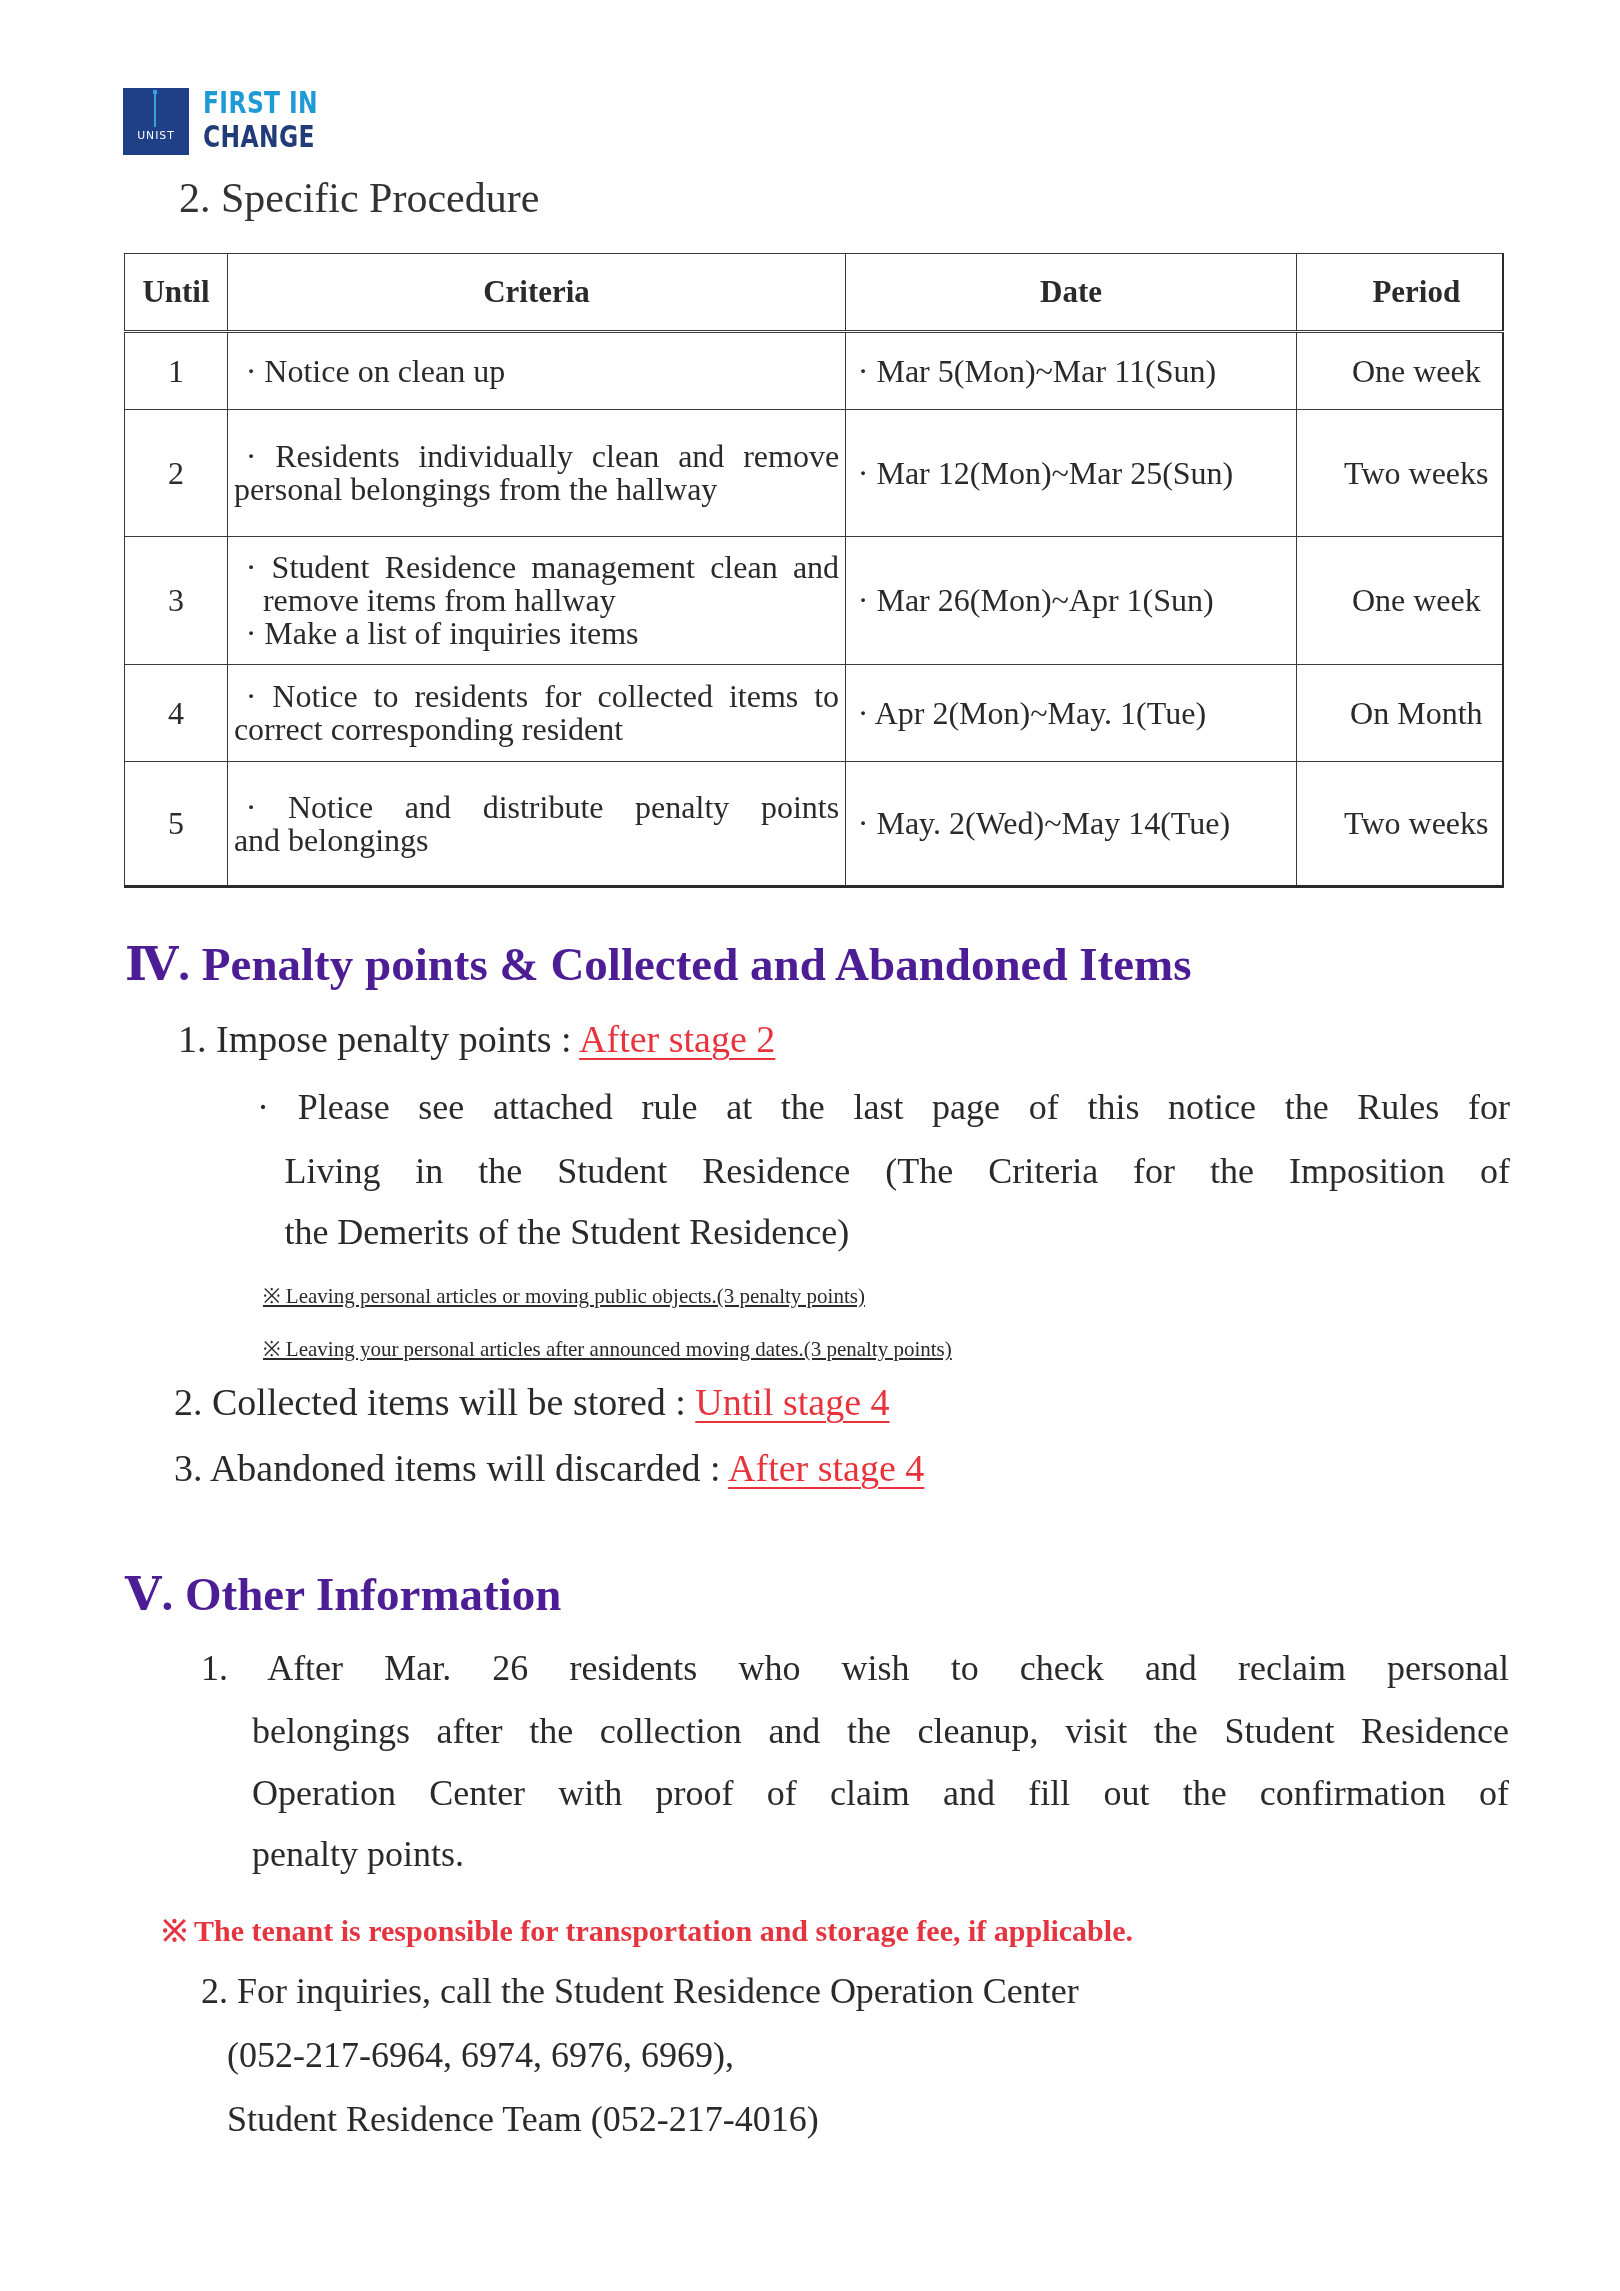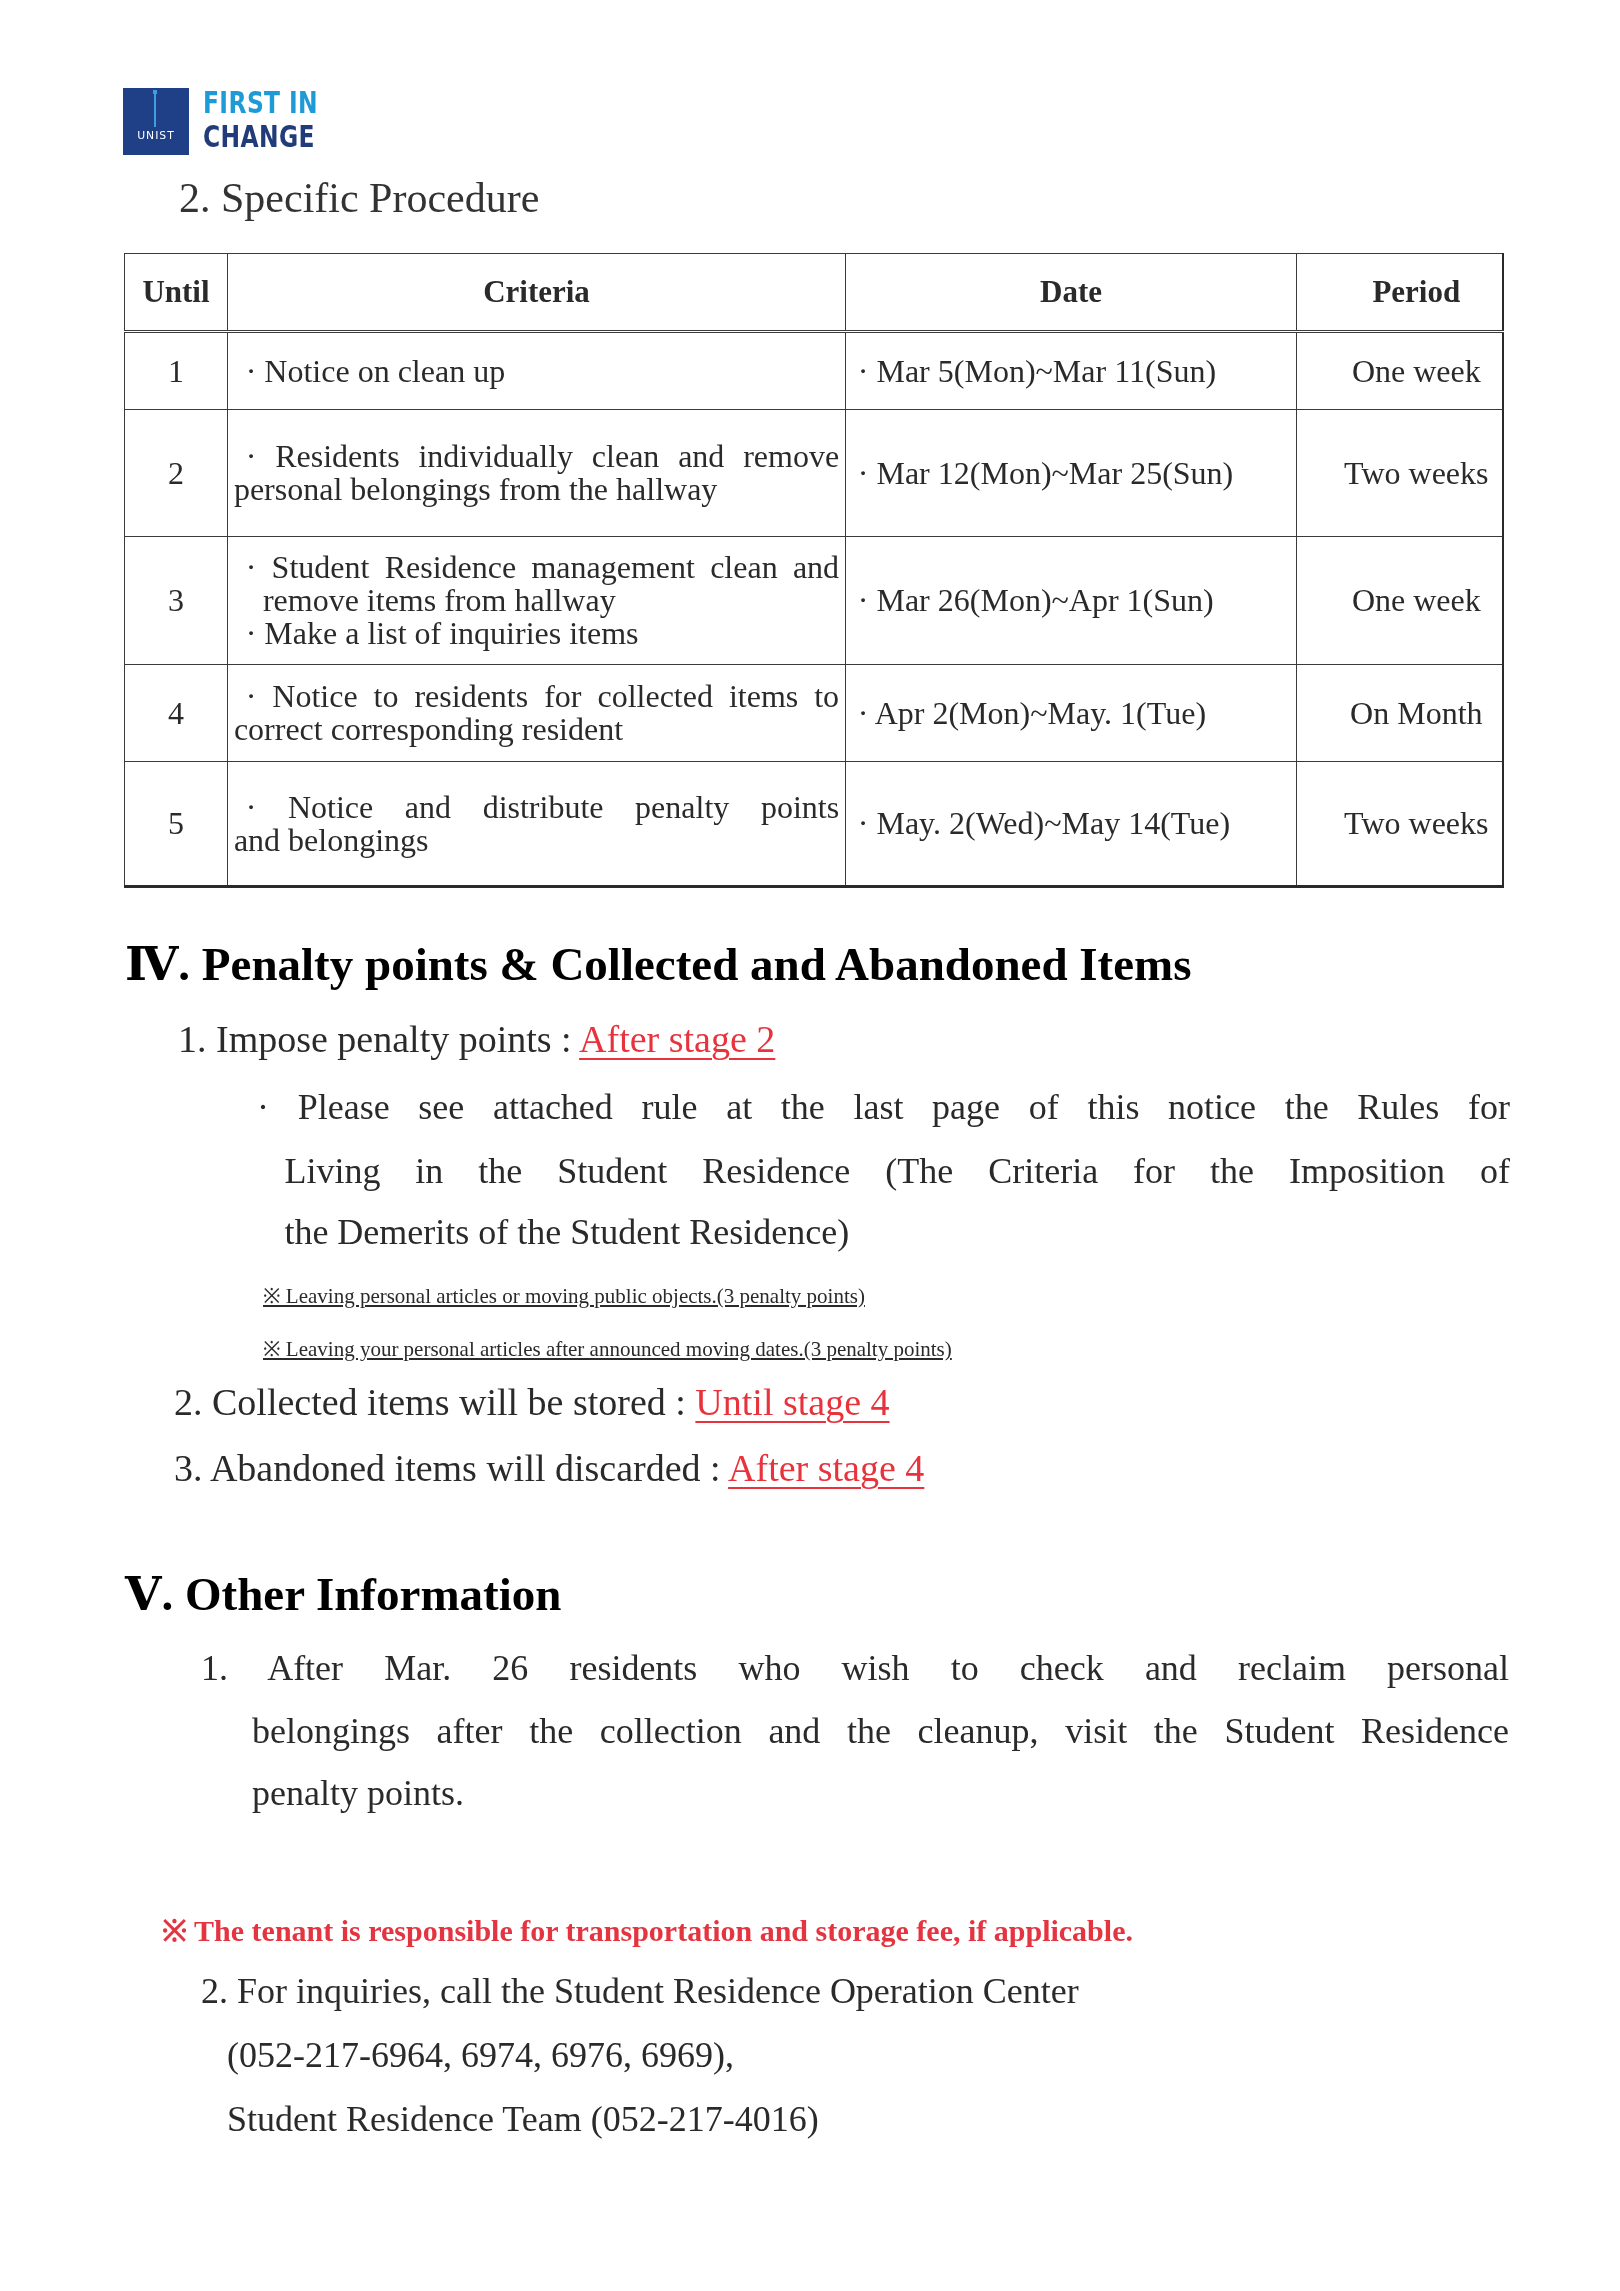--- a/index.html
+++ b/index.html
@@ -28,21 +28,21 @@
   .tbl thead tr th { border-bottom:3.9px double #3a3a3a; }
   .tbl tbody tr:last-child td { border-bottom:3.9px solid #2a2a2a; }
   .tbl th:last-child, .tbl td:last-child { border-right:2.9px solid #2a2a2a;padding-left:40px; }
   .c-stage { text-align:center; }
   .c-proc { text-align:left; line-height:33px; }
   .c-date { text-align:left; padding-left:11.8px !important; }
   .c-period { text-align:center; }
   .proc-line { display:block; text-align:justify; text-align-last:justify; }
   .proc-line.last { text-align-last:left; }
 
-  .h-blue { color:#000000; font-weight:bold; font-size:47px; }
+  .h-blue { color:#4c1d95; font-weight:bold; font-size:47px; }
   .txt { font-size:38px; color:#2a2a2a; }
   .red { color:#e8323c; text-decoration:underline; text-decoration-thickness:2px; text-underline-offset:5.9px; }
   .small { font-size:21px;text-decoration:underline; }
   .rednote { color:#e33440; font-weight:bold; font-size:30px; }
   .justify-line { display:block; text-align:justify; text-align-last:justify; white-space:normal; }
 </style>
 </head>
 <body>
 
 <div class="logo-box">
@@ -142,20 +142,21 @@
 <div class="abs txt" style="left:174px; top:1446px;">
   <span>3. Abandoned items will discarded :</span>
   <span class="red">After stage 4</span>
 </div>
 
 <div class="abs h-blue" style="left:125px; top:1566px;">Ⅴ. Other Information</div>
 
 <div class="abs txt" style="left:201px; top:1647px; width:1308px; font-size:36px;">
   <span class="justify-line" style="height:63px">1. After Mar. 26 residents who wish to check and reclaim personal</span>
   <span class="justify-line" style="height:62px; padding-left:51px">belongings after the collection and the cleanup, visit the Student Residence</span>
+  <span class="justify-line" style="height:61px; padding-left:51px">Operation Center with proof of claim and fill out the confirmation of</span>
   <span class="justify-line" style="text-align-last:left; padding-left:51px">penalty points.</span>
 </div>
 
 <div class="abs rednote" style="left:162px; top:1909px;">※ The tenant is responsible for transportation and storage fee, if applicable.</div>
 
 <div class="abs txt" style="left:201px; top:1970px; font-size:36px;">2. For inquiries, call the Student Residence Operation Center</div>
 <div class="abs txt" style="left:227px; top:2034px; font-size:36px;">(052-217-6964, 6974, 6976, 6969),</div>
 <div class="abs txt" style="left:227px; top:2098px; font-size:36px;">Student Residence Team (052-217-4016)</div>
 
 

